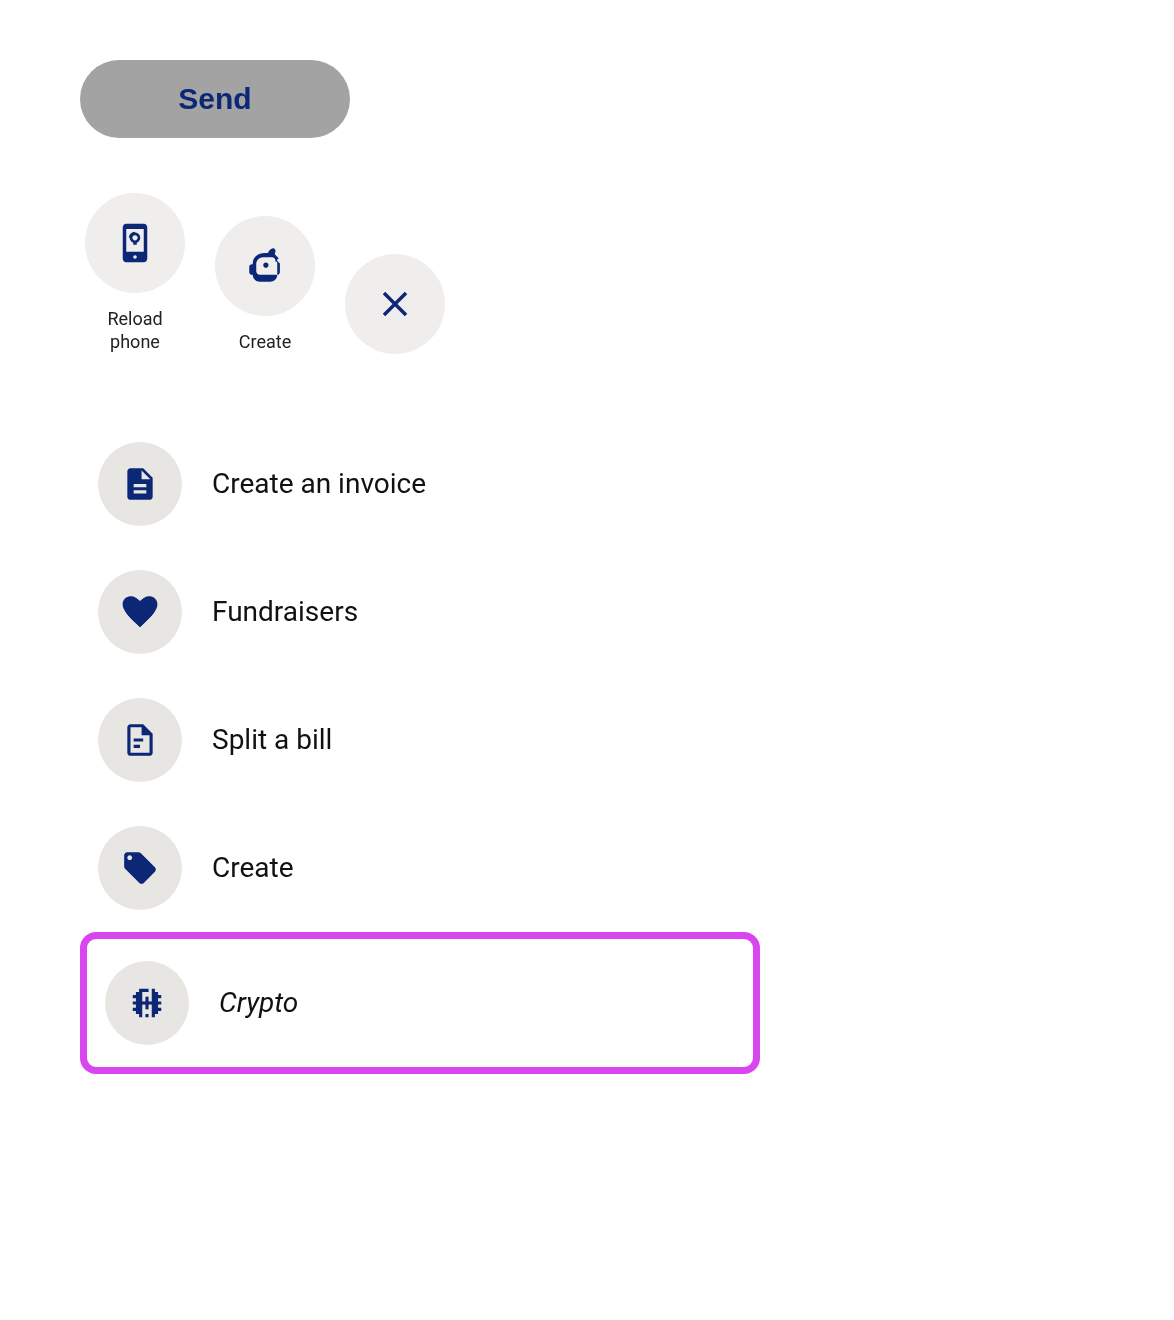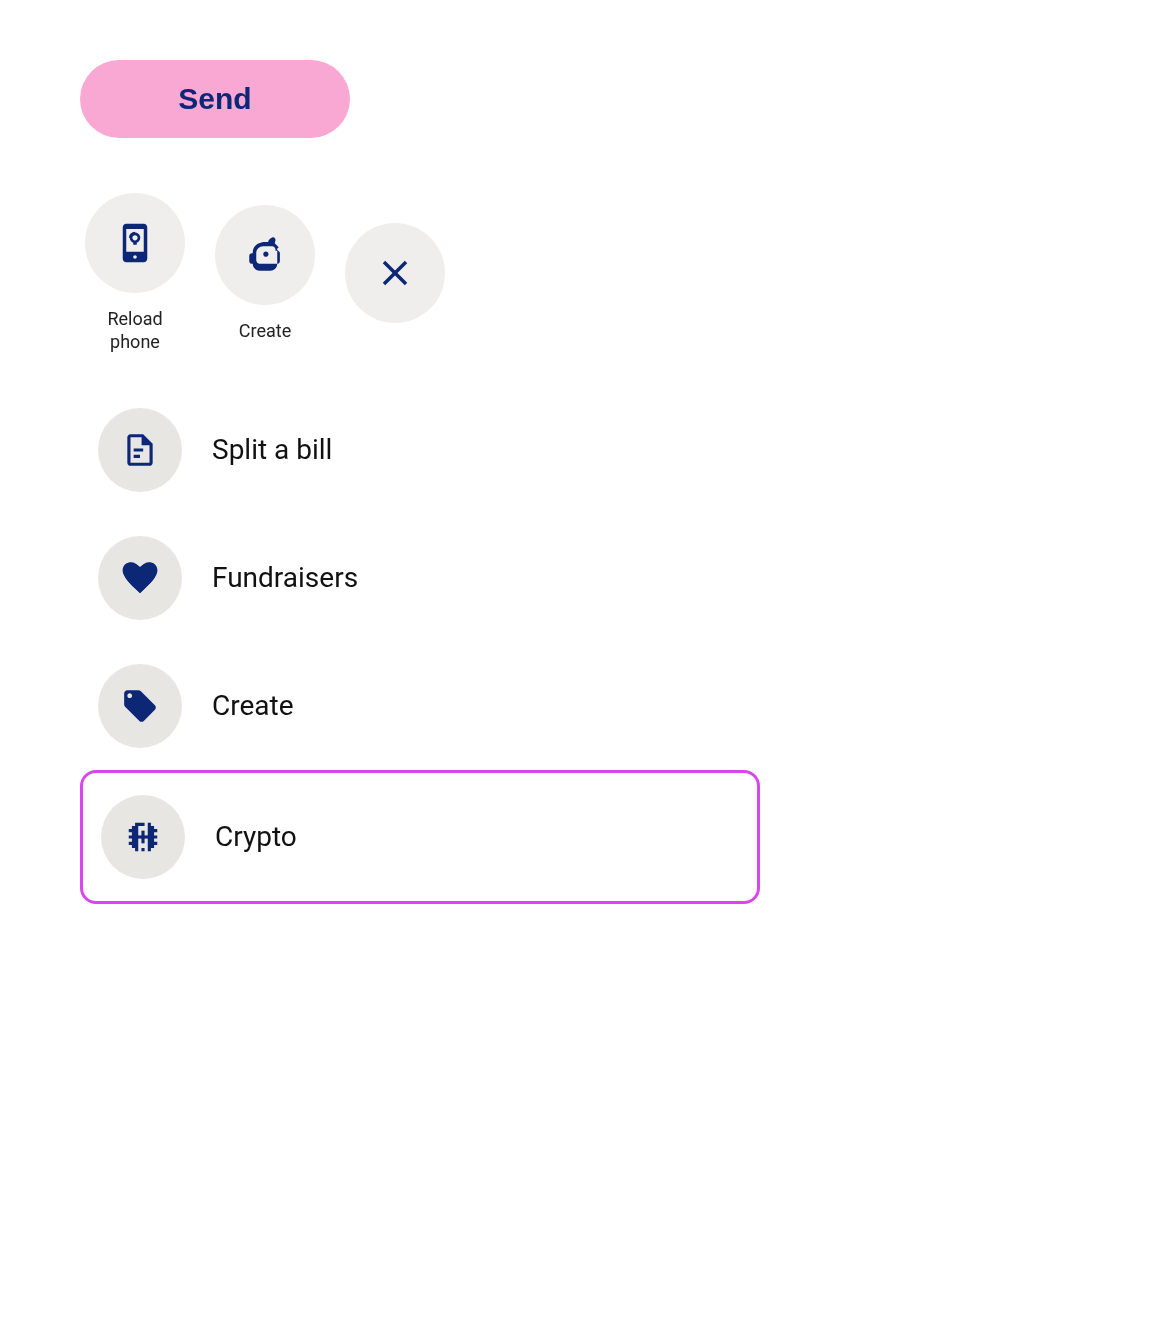--- a/index.html
+++ b/index.html
@@ -22,38 +22,38 @@
     }
 
     
     .top-buttons {
       display: flex;
       gap: 30px;
       margin-bottom: 55px;
     }
 
     .top-btn {
-      background-color: #f9a8d4;
+      background-color: #a3a3a3;
       color: #0d2777;
       font-weight: 800;
       font-size: 30px;
       border: none;
       border-radius: 50px;
       padding: 22px 0;
       width: 270px;
       cursor: pointer;
       text-align: center;
     }
 
     
     .quick-actions {
       display: flex;
       gap: 20px;
-      margin-bottom: 32px;
-      align-items: center;
+      margin-bottom: 66px;
+      align-items: flex-end;
     }
 
     .quick-action-item {
       display: flex;
       flex-direction: column;
       align-items: center;
       gap: 14px;
       cursor: pointer;
       width: 110px;
     }
@@ -103,23 +103,24 @@
     }
 
     .list-item-label {
       font-size: 28px;
       color: #111;
       font-weight: 400;
     }
 
     
     .list-item-crypto {
-      border: 3px solid #d946ef;
+      border: 7px solid #d946ef;
       border-radius: 16px;
       padding: 22px 18px;
+      font-style: italic;
     }
 
     
     .icon-svg {
       width: 42px;
       height: 42px;
       fill: #0d2777;
     }
 
     .icon-svg-sm {
@@ -169,46 +170,54 @@
         <svg class="icon-svg" viewBox="0 0 24 24">
           <path d="M19 6.41L17.59 5 12 10.59 6.41 5 5 6.41 10.59 12 5 17.59 6.41 19 12 13.41 17.59 19 19 17.59 13.41 12z"></path>
         </svg>
       </div>
     </div>
 
   </div>
 
   <div class="list-items">
 
-
-    <div class="list-item">
-      <div class="list-item-icon-circle">
-        <svg class="icon-svg-sm" viewBox="0 0 24 24">
-          <path d="M14 2H6c-1.1 0-2 .9-2 2v16c0 1.1.9 2 2 2h12c1.1 0 2-.9 2-2V8l-6-6zM6 20V4h7v5h5v11H6zm8-7H8v-2h6v2zm-2 4H8v-2h4v2z"></path>
-        </svg>
-      </div>
-      <span class="list-item-label">Split a bill</span>
+    <div class="list-item">
+      <div class="list-item-icon-circle">
+        <svg class="icon-svg-sm" viewBox="0 0 24 24">
+          <path d="M14 2H6c-1.1 0-1.99.9-1.99 2L4 20c0 1.1.89 2 1.99 2H18c1.1 0 2-.9 2-2V8l-6-6zm2 16H8v-2h8v2zm0-4H8v-2h8v2zm-3-5V3.5L18.5 9H13z"></path>
+        </svg>
+      </div>
+      <span class="list-item-label">Create an invoice</span>
     </div>
 
     <div class="list-item">
       <div class="list-item-icon-circle">
         <svg class="icon-svg-sm" viewBox="0 0 24 24">
           <path d="M12 21.593c-5.63-5.539-11-10.297-11-14.402 0-3.791 3.068-5.191 5.281-5.191 1.312 0 4.151.501 5.719 4.457 1.59-3.968 4.464-4.447 5.726-4.447 2.54 0 5.274 1.621 5.274 5.181 0 4.069-5.136 8.625-11 14.402z"></path>
           <path d="M12 21.593c-5.63-5.539-11-10.297-11-14.402 0-3.791 3.068-5.191 5.281-5.191 1.312 0 4.151.501 5.719 4.457 1.59-3.968 4.464-4.447 5.726-4.447 2.54 0 5.274 1.621 5.274 5.181 0 4.069-5.136 8.625-11 14.402z" opacity="0"></path>
 
           <path d="M20.84 4.61a5.5 5.5 0 0 0-7.78 0L12 5.67l-1.06-1.06a5.5 5.5 0 0 0-7.78 7.78l1.06 1.06L12 21.23l7.78-7.78 1.06-1.06a5.5 5.5 0 0 0 0-7.78z" opacity="0"></path>
           <path d="M17 12h-4v4h-2v-4H7v-2h4V6h2v4h4v2z" opacity="0"></path>
 
           <path d="M12 2C6.48 2 2 6.48 2 12s4.48 10 10 10 10-4.48 10-10S17.52 2 12 2zm-2 14.5v-9l6 4.5-6 4.5z" opacity="0"></path>
 
           <path d="M16.5 3c-1.74 0-3.41.81-4.5 2.09C10.91 3.81 9.24 3 7.5 3 4.42 3 2 5.42 2 8.5c0 3.78 3.4 6.86 8.55 11.54L12 21.35l1.45-1.32C18.6 15.36 22 12.28 22 8.5 22 5.42 19.58 3 16.5 3z"></path>
           <path d="M12 21.35l-1.45-1.32C5.4 15.36 2 12.28 2 8.5 2 5.42 4.42 3 7.5 3c1.74 0 3.41.81 4.5 2.09C13.09 3.81 14.76 3 16.5 3 19.58 3 22 5.42 22 8.5c0 3.78-3.4 6.86-8.55 11.54L12 21.35z" opacity="0"></path>
         </svg>
       </div>
       <span class="list-item-label">Fundraisers</span>
+    </div>
+
+    <div class="list-item">
+      <div class="list-item-icon-circle">
+        <svg class="icon-svg-sm" viewBox="0 0 24 24">
+          <path d="M14 2H6c-1.1 0-2 .9-2 2v16c0 1.1.9 2 2 2h12c1.1 0 2-.9 2-2V8l-6-6zM6 20V4h7v5h5v11H6zm8-7H8v-2h6v2zm-2 4H8v-2h4v2z"></path>
+        </svg>
+      </div>
+      <span class="list-item-label">Split a bill</span>
     </div>
 
     <div class="list-item">
       <div class="list-item-icon-circle">
         <svg class="icon-svg-sm" viewBox="0 0 24 24">
           <path d="M21.41 11.58l-9-9C12.05 2.22 11.55 2 11 2H4c-1.1 0-2 .9-2 2v7c0 .55.22 1.05.59 1.42l9 9c.36.36.86.58 1.41.58.55 0 1.05-.22 1.41-.59l7-7c.37-.36.59-.86.59-1.41 0-.55-.23-1.06-.59-1.42zM5.5 7C4.67 7 4 6.33 4 5.5S4.67 4 5.5 4 7 4.67 7 5.5 6.33 7 5.5 7z"></path>
         </svg>
       </div>
       <span class="list-item-label">Create</span>
     </div>

